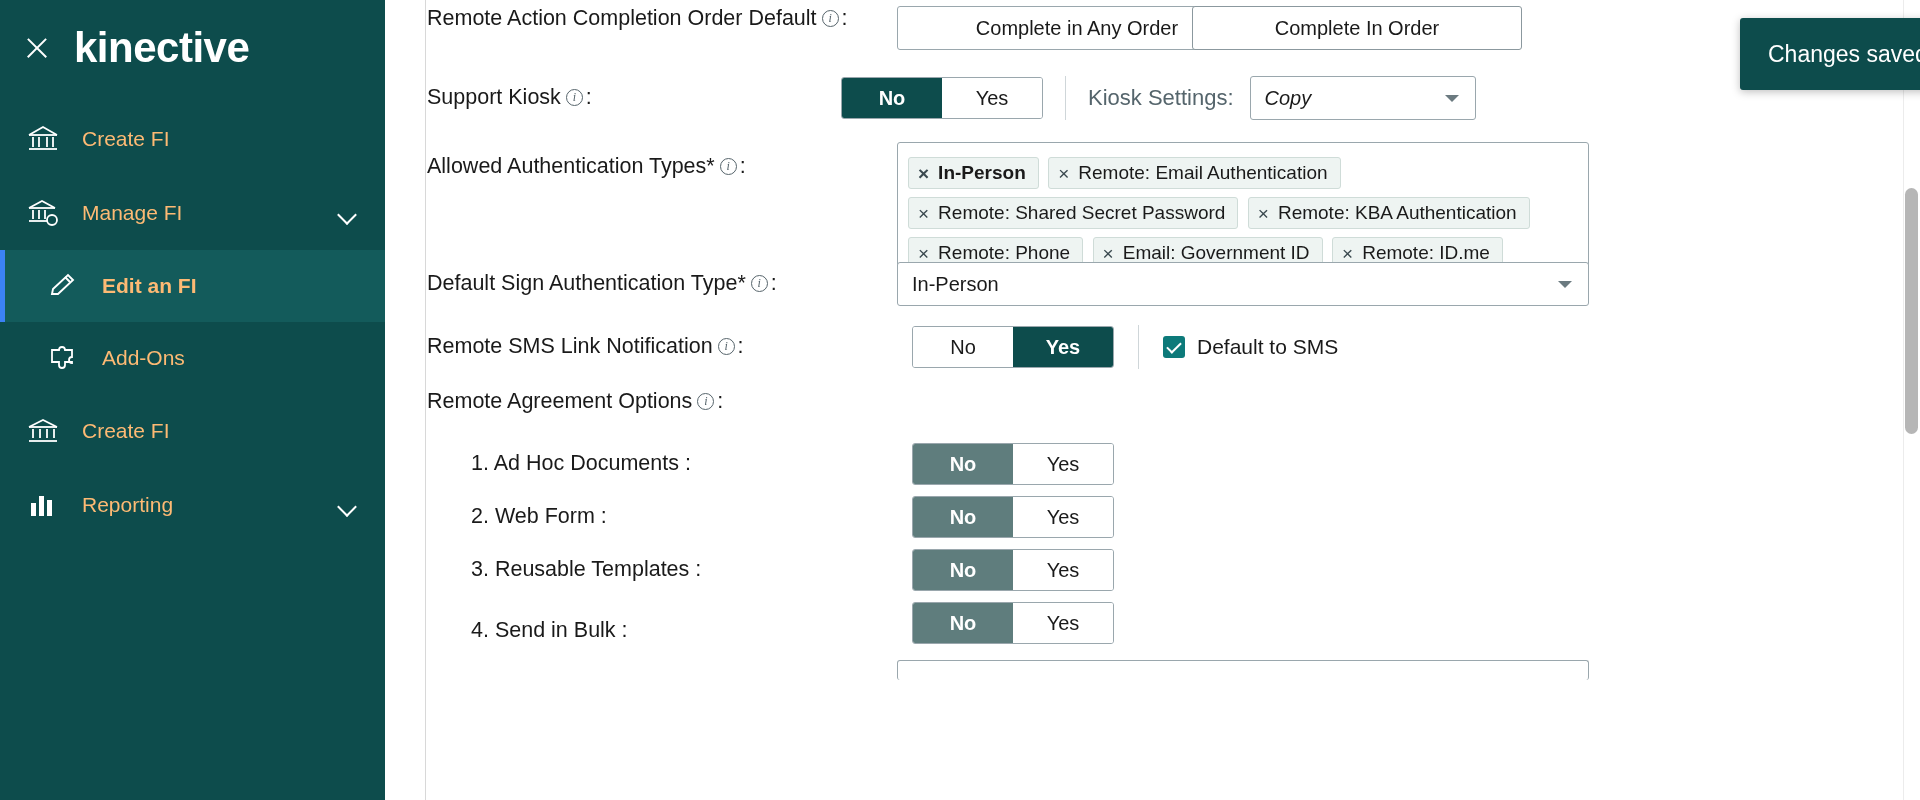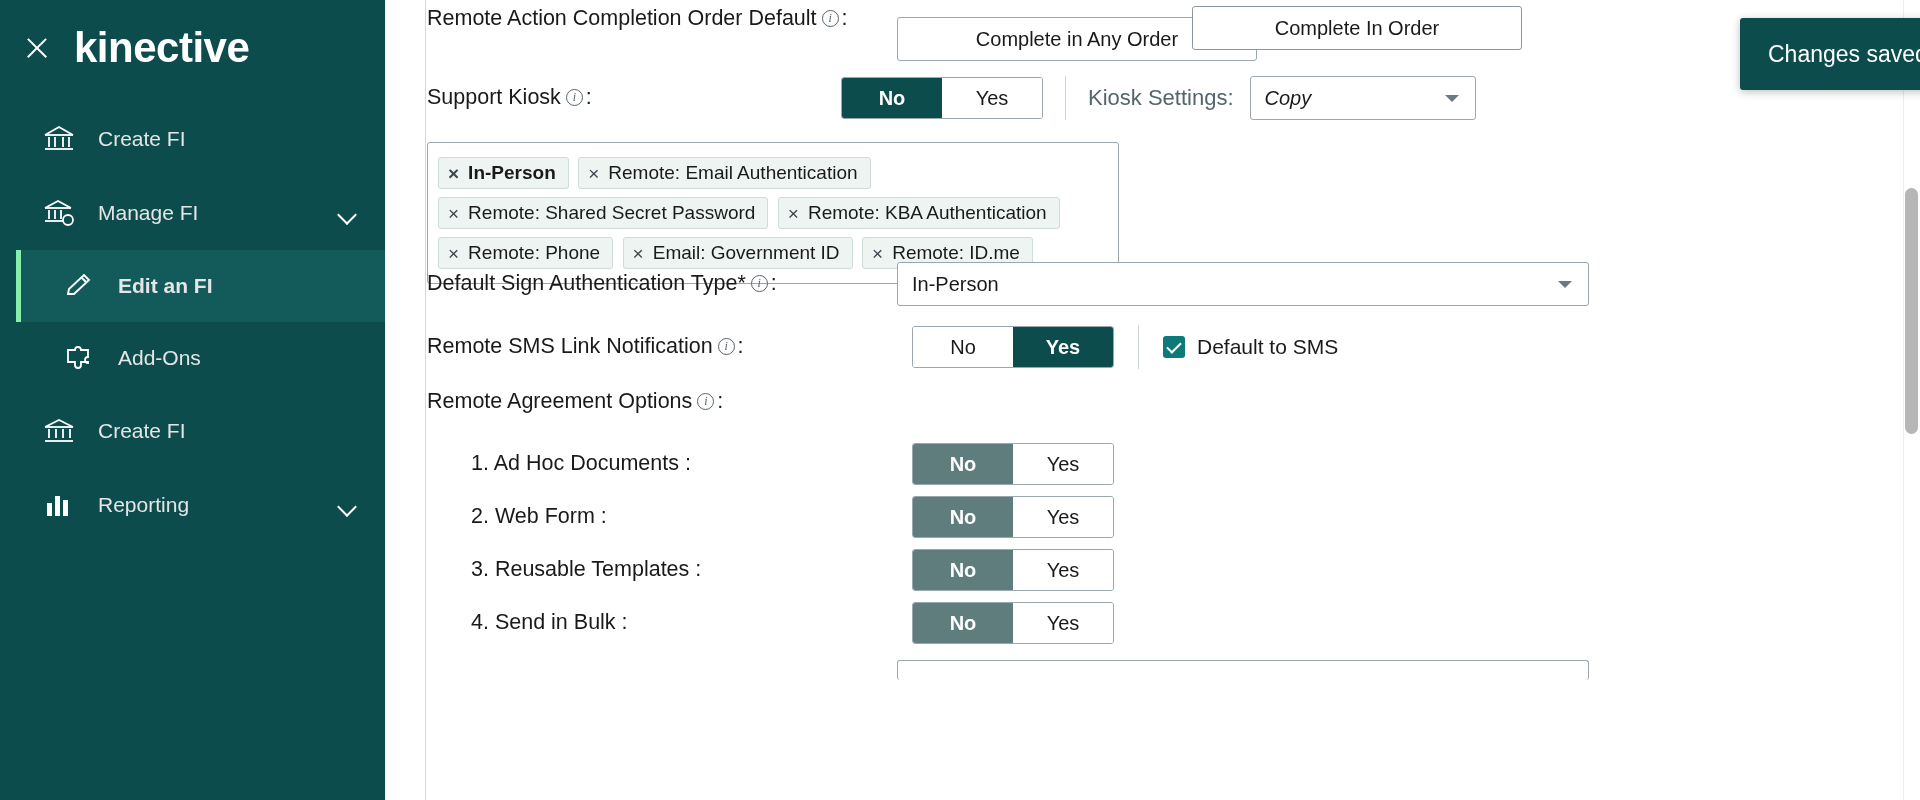--- a/index.html
+++ b/index.html
@@ -57,27 +57,26 @@
 
   .nav { margin-top: 6px; }
   .nav-item {
     display: flex;
     align-items: center;
     height: 74px;
     padding: 0 28px 0 26px;
     gap: 22px;
     cursor: pointer;
     position: relative;
-    color: #e5e5e5;
-    margin-left: 16px;
+    color: #fdba74;
   }
   .nav-item.sub { padding-left: 46px; height: 72px; }
   .nav-item.active {
     background: #135b5b;
-    border-left: 5px solid #86efac;
+    border-left: 5px solid #3b82f6;
     padding-left: 41px;
   }
   .nav-item.active .nav-label { font-weight: 700; }
   .nav-icon {
     width: 34px; height: 34px;
     flex: 0 0 34px;
     display: flex; align-items: center; justify-content: center;
   }
   .nav-icon svg { display: block; }
   .nav-label {
@@ -395,21 +394,21 @@
   <div class="main">
     <div class="divider-left"></div>
 
     <div class="content">
 
       <div class="row" style="top: 6px;">
         <div style="width: 470px;">
           <span class="label">Remote Action Completion Order Default</span><span class="info-i">i</span><span class="label">:</span>
         </div>
         <div style="position: relative; width: 692px;">
-          <div class="select centered" style="width: 360px; margin-top: 11px;">
+          <div class="select centered" style="width: 360px;">
             <span>Complete in Any Order</span>
           </div>
           <div class="select centered" style="width: 330px; position: absolute; left: 295px; top: 0; border-color: #8b989e;">
             <span>Complete In Order</span>
           </div>
         </div>
       </div>
 
       <div class="row" style="top: 76px; align-items: center;">
         <div style="width: 414px;">
@@ -421,20 +420,23 @@
         </div>
         <div class="vline" style="height: 44px; margin: 0 22px;"></div>
         <div class="kiosk-label">Kiosk Settings:</div>
         <div class="select" style="width: 226px; margin-left: 16px; font-style: italic;">
           <span>Copy</span>
           <span class="caret"></span>
         </div>
       </div>
 
       <div class="row" style="top: 142px;">
+        <div style="width: 470px; padding-top: 12px;">
+          <span class="label">Allowed Authentication Types</span><span class="label req">*</span><span class="info-i">i</span><span class="label">:</span>
+        </div>
         <div class="chips-box">
           <span class="chip bold">
               <span class="x">×</span>
               <span>In-Person</span>
             </span>
           <span class="chip">
               <span class="x">×</span>
               <span>Remote: Email Authentication</span>
             </span>
           <span class="chip">
@@ -519,21 +521,21 @@
         <div style="width: 426px;">
           <span class="label">3. Reusable Templates :</span>
         </div>
         <div style="width: 15px;"></div>
         <div class="toggle muted">
           <div class="opt on">No</div>
           <div class="opt">Yes</div>
         </div>
       </div>
 
-      <div class="row numbered" style="top: 602px; align-items: center;">
+      <div class="row numbered" style="top: 602px; align-items: flex-end;">
         <div style="width: 426px;">
           <span class="label">4. Send in Bulk :</span>
         </div>
         <div style="width: 15px;"></div>
         <div class="toggle muted">
           <div class="opt on">No</div>
           <div class="opt">Yes</div>
         </div>
       </div>
 

